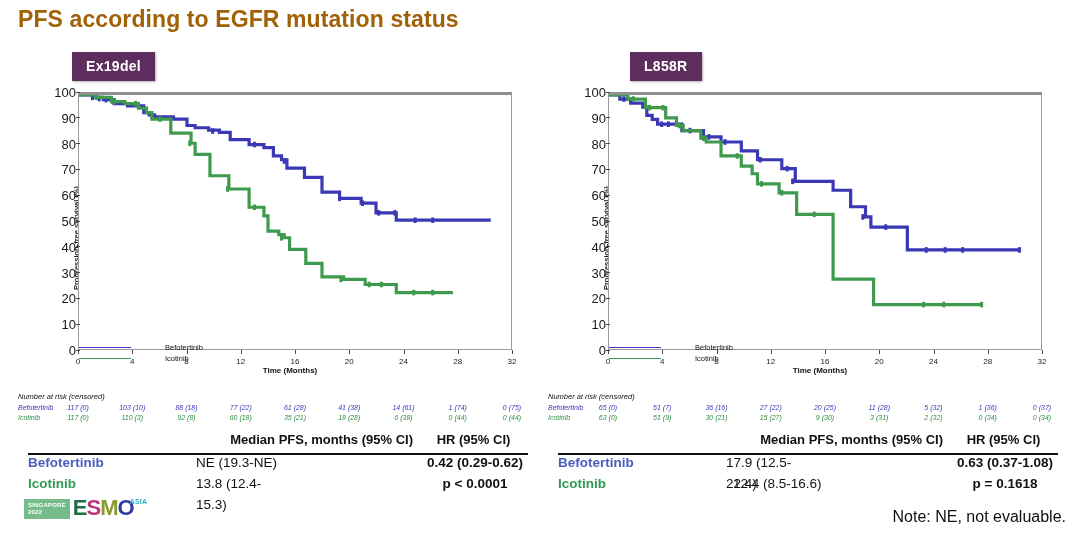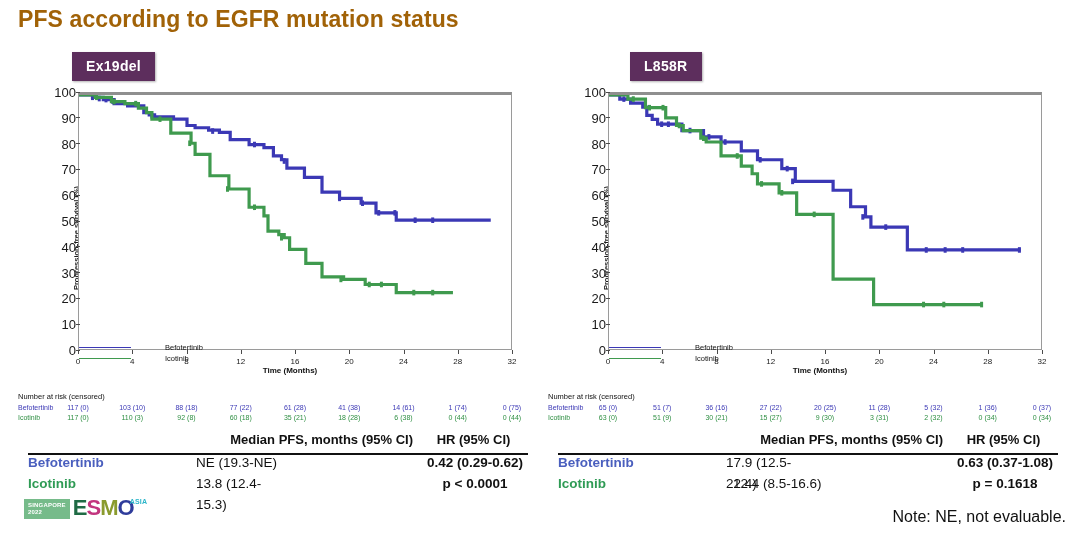--- a/index.html
+++ b/index.html
@@ -72,21 +72,21 @@
 
   
   .legend{position:absolute;left:10%;bottom:8%;font-size:7.5px;color:#111;}
   .legend .row{display:flex;align-items:center;height:11px;}
   .legend .swatch{width:52px;height:0;border-top:1.3px solid #333;margin-right:34px;}
   .legend .row.befo .swatch{border-color:#3b38b5;}
   .legend .row.ico .swatch{border-color:#3f9a4e;}
   .legend .lbl{font-size:7.5px;}
 
   
-  .risk{position:absolute;font-size:7px;line-height:1.45;}
+  .risk{position:absolute;font-size:7px;line-height:1.45;font-style:italic;}
   .panel.left .risk{left:18px;top:392px;width:512px;}
   .panel.right .risk{left:8px;top:392px;width:512px;}
   .risk .hdr{color:#111;font-size:7.5px;}
   .risk .rrow{position:relative;height:10px;}
   .risk .rname{position:absolute;left:0;font-weight:normal;}
   .risk .rrow.befo .rname,.risk .rrow.befo .cell{color:#3b38b5;}
   .risk .rrow.ico .rname,.risk .rrow.ico .cell{color:#2f8f43;}
   .risk .cell{position:absolute;transform:translateX(-50%);white-space:nowrap;}
 
   

